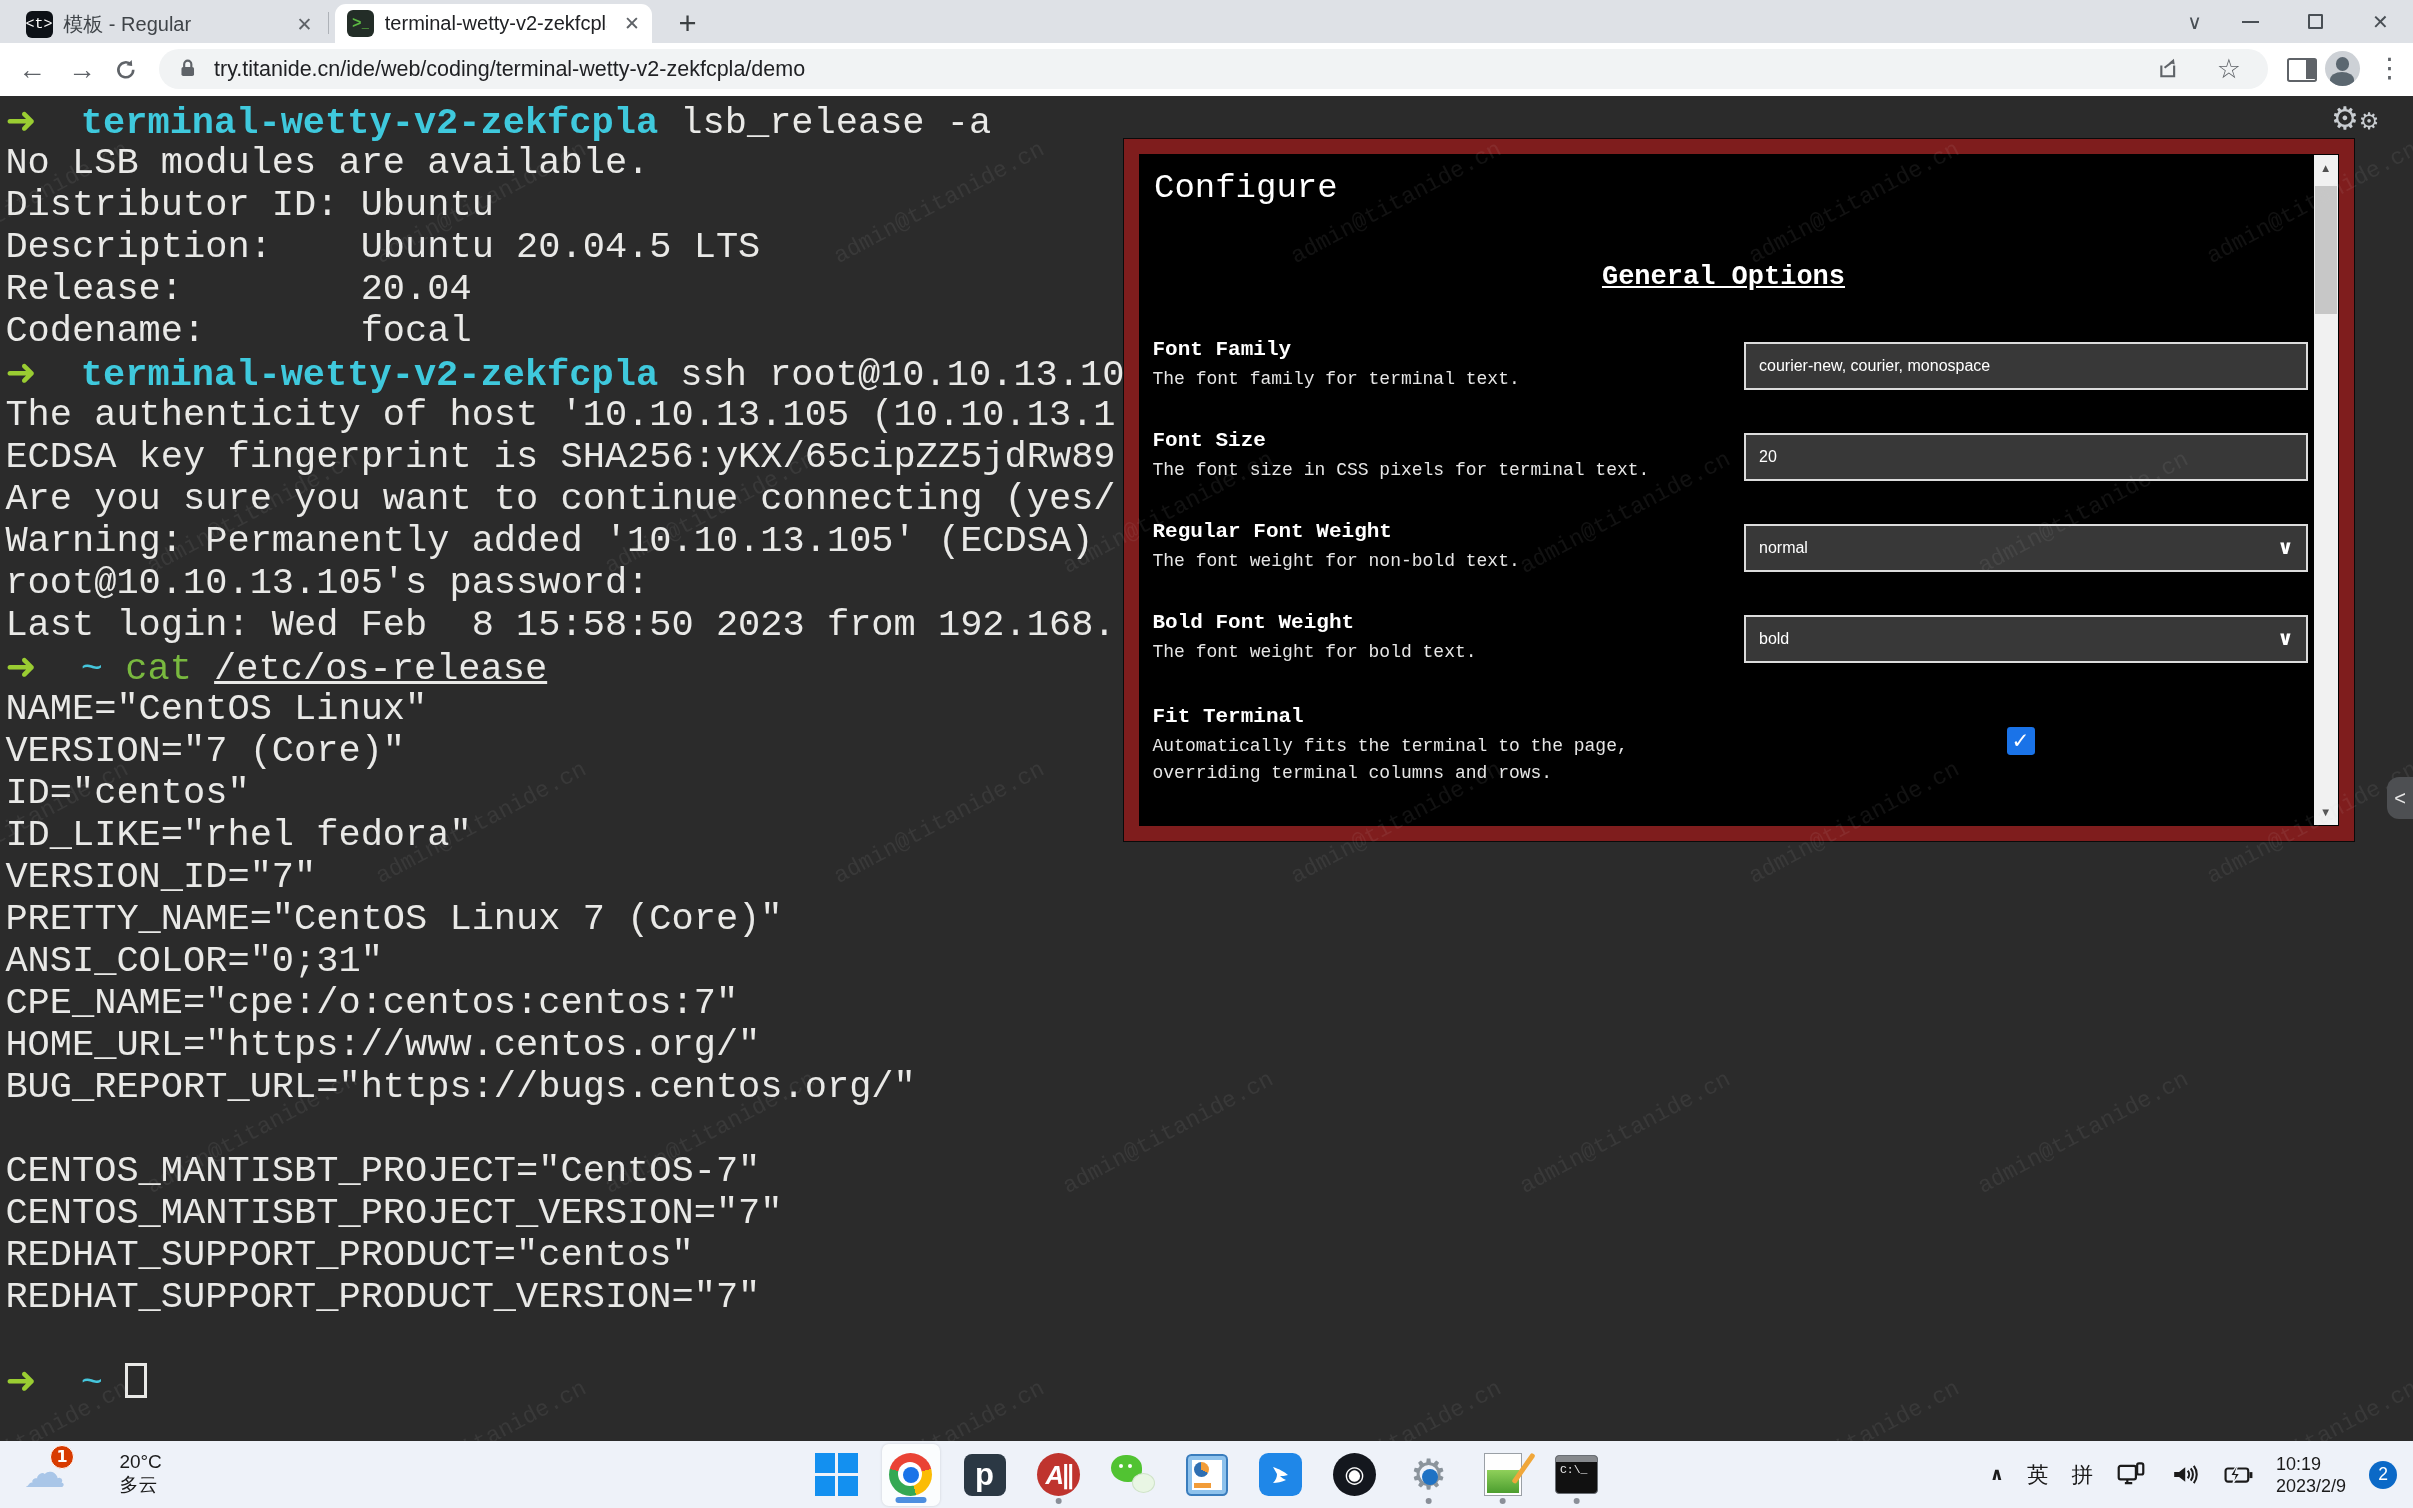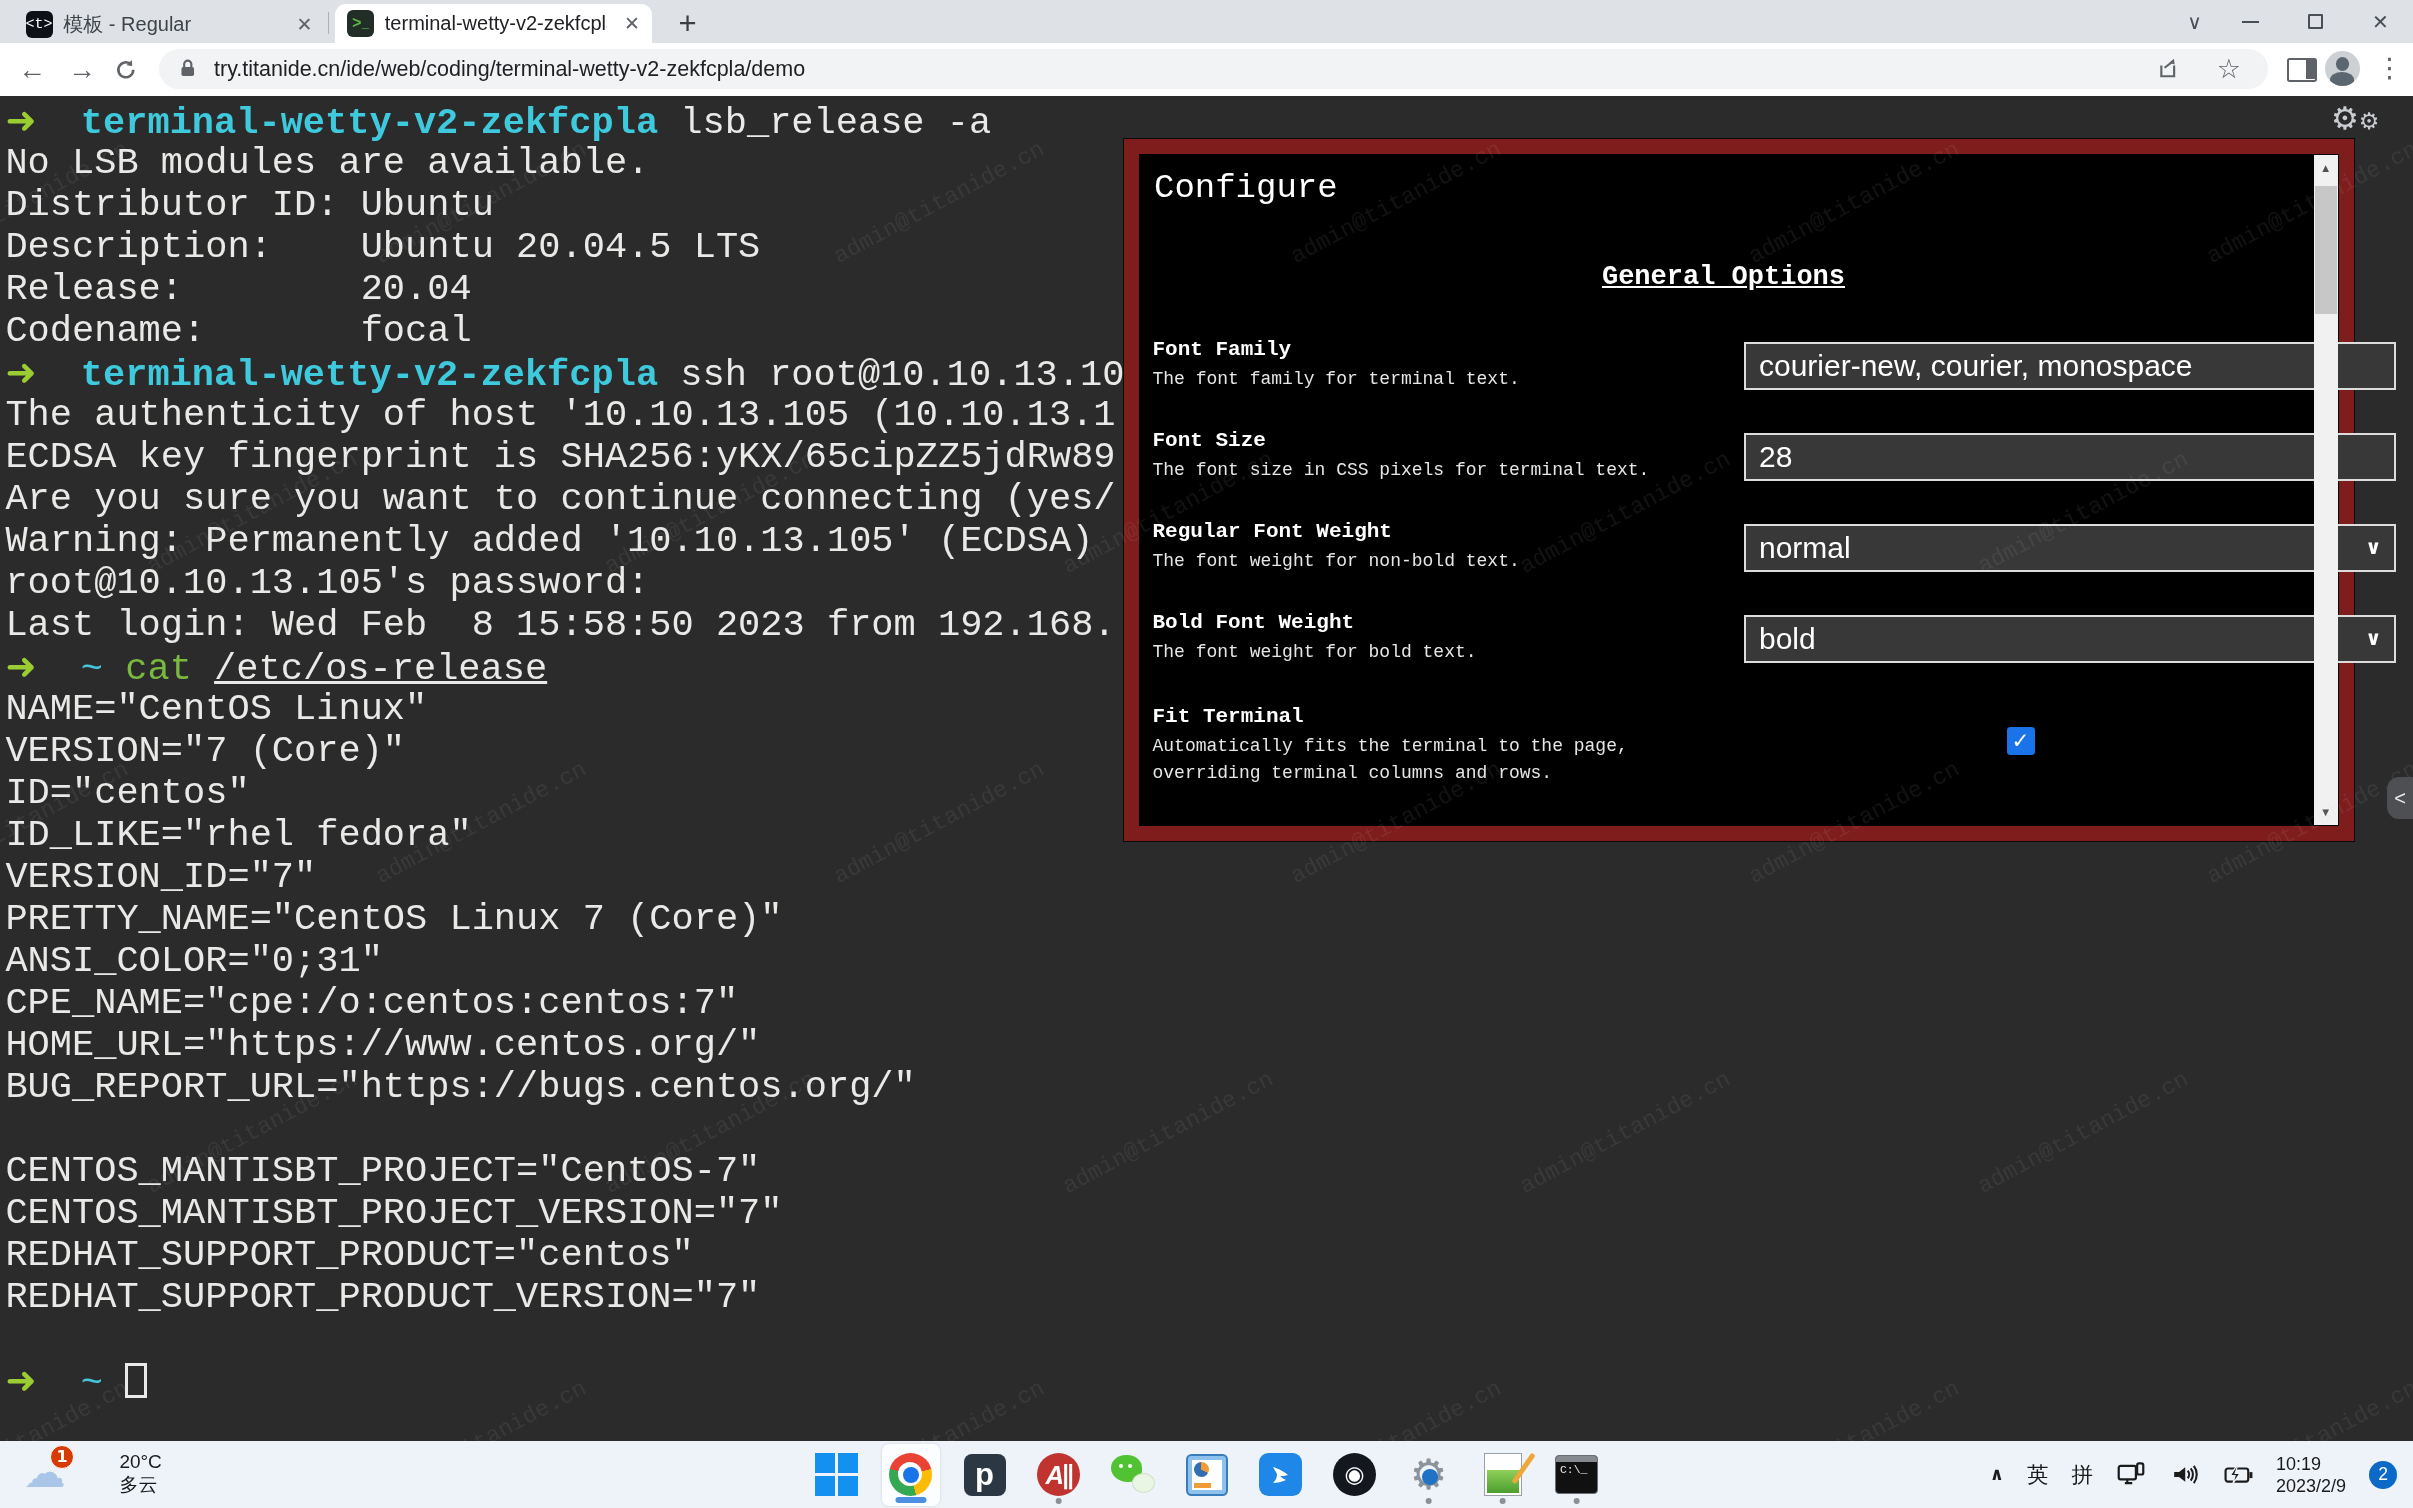--- a/index.html
+++ b/index.html
@@ -51,21 +51,21 @@
 
   
   .dialog { position:absolute; left:1123px; top:42px; width:1232px; height:704px; background:#7f1d1d; border:0.7px solid #0a0a0a; z-index:3; }
   .dlg-panel { position:absolute; left:15px; top:15px; right:15px; bottom:15px; background:#000; }
   .dlg-title { position:absolute; left:15px; top:15px; font-family:"Liberation Mono","DejaVu Sans Mono",monospace; font-size:34px; color:#fff; }
   .dlg-section { position:absolute; left:0; right:31px; top:108px; text-align:center; font-family:"Liberation Mono",monospace; font-size:27px; font-weight:bold; color:#fff; text-decoration:underline; }
   .dlg-rows { position:absolute; left:13.5px; top:0; right:31px; bottom:0; }
   .dlg-row { position:absolute; left:0; right:0; height:88px; }
   .dlg-label { position:absolute; left:0; top:0; font-family:"Liberation Mono",monospace; font-size:21px; font-weight:bold; color:#fff; }
   .dlg-desc { position:absolute; left:0; top:28px; width:525px; font-family:"Liberation Mono",monospace; font-size:18px; line-height:27px; color:#e6e6e6; }
-  .dlg-ctrl { position:absolute; left:591px; top:4px; width:652px; height:48px; background:#383838; border:2px solid #dcdcdc; color:#fff; font-size:30px; display:flex; align-items:center; padding:0 13.5px; }
+  .dlg-ctrl { position:absolute; left:591px; top:4px; width:564px; height:48px; background:#383838; border:2px solid #dcdcdc; color:#fff; font-size:16px; display:flex; align-items:center; padding:0 13.5px; }
   .dlg-ctrl.is-select::after { content:"∨"; position:absolute; right:12px; top:9.4px; color:#fff; font-size:20px; font-weight:bold; }
   .dlg-check { position:absolute; left:854px; top:21.5px; width:28px; height:28px; background:#1a73e8; border-radius:3.4px; color:#fff; font-size:21.5px; font-weight:bold; display:flex; align-items:center; justify-content:center; font-family:"DejaVu Sans",sans-serif; }
   .dlg-scroll { position:absolute; right:1.3px; top:1.3px; bottom:1.3px; width:24px; background:#f1f1f1; }
   .sc-btn { position:absolute; left:0; width:24px; height:25.6px; color:#505050; font-size:11.4px; display:flex; align-items:center; justify-content:center; }
   .sc-thumb { position:absolute; left:1.3px; top:31px; width:21.5px; height:128px; background:#c7c7c7; }
 
   
   .wm-layer { position:absolute; inset:0; z-index:5; pointer-events:none; overflow:hidden; }
   .wm { position:absolute; font-family:"Liberation Mono",monospace; font-size:23px; color:rgba(214,214,214,0.085); transform:rotate(-28deg); white-space:nowrap; }
 
@@ -186,21 +186,21 @@
       <div class="dlg-section">General Options</div>
       <div class="dlg-rows" id="dlgRows">
           <div class="dlg-row" style="top: 184px;">
             <div class="dlg-label">Font Family</div>
             <div class="dlg-desc">The font family for terminal text.</div>
             <div class="dlg-ctrl">courier-new, courier, monospace</div>
           </div>
           <div class="dlg-row" style="top: 275px;">
             <div class="dlg-label">Font Size</div>
             <div class="dlg-desc">The font size in CSS pixels for terminal text.</div>
-            <div class="dlg-ctrl">28</div>
+            <div class="dlg-ctrl">20</div>
           </div>
           <div class="dlg-row" style="top: 366px;">
             <div class="dlg-label">Regular Font Weight</div>
             <div class="dlg-desc">The font weight for non-bold text.</div>
             <div class="dlg-ctrl is-select">normal</div>
           </div>
           <div class="dlg-row" style="top: 551px;">
             <div class="dlg-label">Fit Terminal</div>
             <div class="dlg-desc">Automatically fits the terminal to the page, overriding terminal columns and rows.</div>
             <div class="dlg-check">✓</div>

